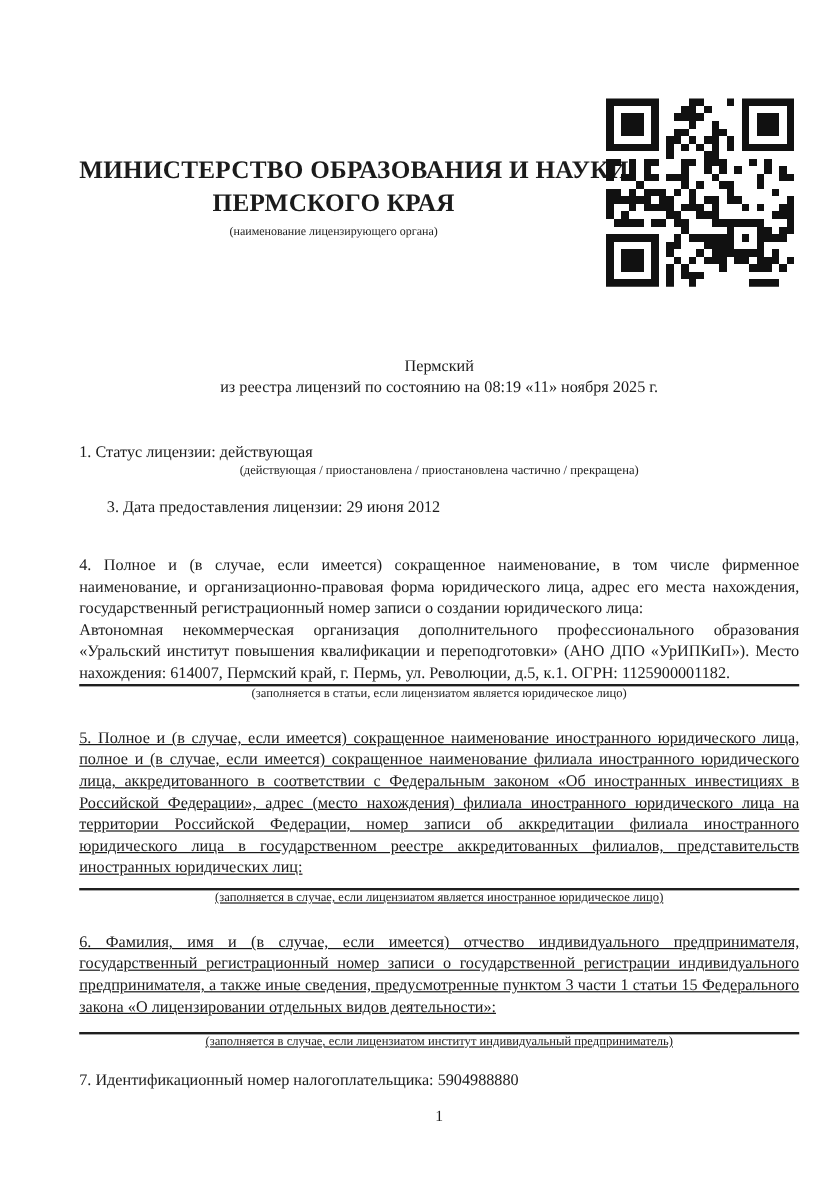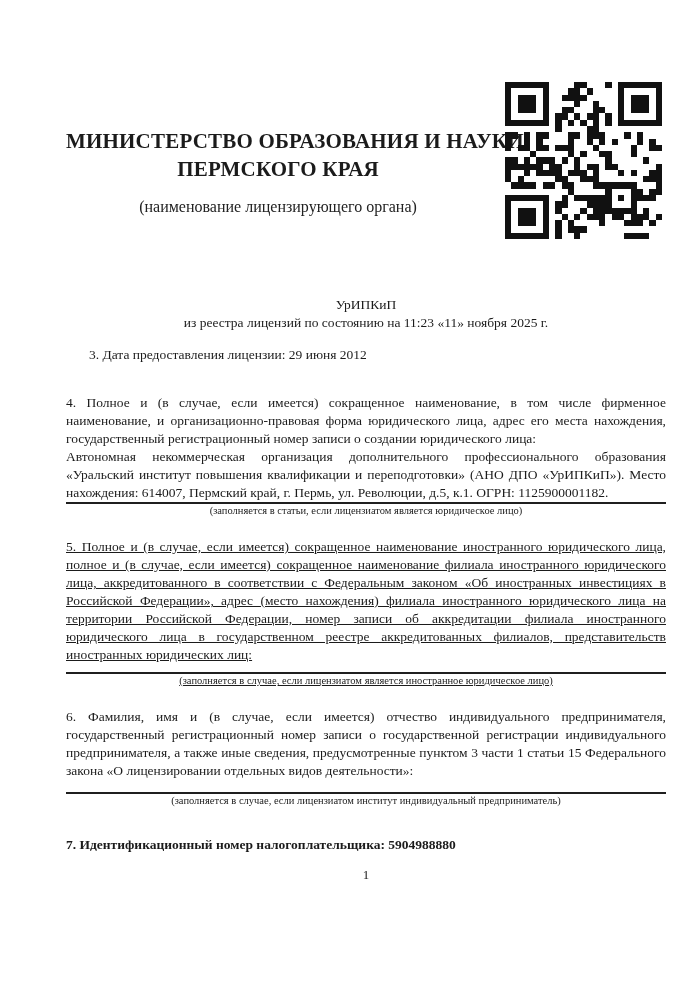--- a/index.html
+++ b/index.html
@@ -26,23 +26,23 @@
     text-align: center;
   }
   .org-line {
     font-weight: bold;
     font-size: 21px;
     line-height: 28px;
     letter-spacing: 0.2px;
     white-space: nowrap;
   }
   .org-caption {
-    font-size: 16px;
+    font-size: 10px;
     line-height: 14px;
-    margin-top: 17px;
+    margin-top: 4px;
     color: #222;
   }
   
   .qr {
     position: absolute;
     left: 505px;
     top: 82px;
     width: 157px;
     height: 157px;
   }
@@ -66,22 +66,22 @@
   }
   .rule {
     border-top: 2px solid #1f1f1f;
     height: 0;
   }
   .mt-i1 { margin-top: 36px; }
   .mt-i2 { margin-top: 20px; }
   .mt-i3 { margin-top: 14px; margin-left: 23px; }
   .mt-i4 { margin-top: 30px; }
   .mt-i5 { margin-top: 20px; text-decoration: underline; }
-  .mt-i6 { margin-top: 20px; }
-  .mt-i7 { margin-top: 28px; font-weight: bold; }
+  .mt-i6 { margin-top: 20px; text-decoration: underline; }
+  .mt-i7 { margin-top: 15px; }
   .rule-tight { margin-top: 0px; }
   .rule-gap-sm { margin-top: 8px; }
   .rule-gap-md { margin-top: 12px; }
   .pagenum {
     margin-top: 12px;
     text-align: center;
     font-size: 13px;
   }
 </style>
 </head>
@@ -393,24 +393,28 @@
           <rect x="20" y="24" width="1" height="1"></rect>
           <rect x="21" y="24" width="1" height="1"></rect>
           <rect x="22" y="24" width="1" height="1"></rect>
         </g>
       </svg>
   </div>
 
   <div class="main">
 
     <div class="title">
-      <div>УрИПКиП</div>
-      <div>из реестра лицензий по состоянию на 11:23 «11» ноября 2025 г.</div>
+      <div>Пермский</div>
+      <div>из реестра лицензий по состоянию на 08:19 «11» ноября 2025 г.</div>
     </div>
 
+    <div class="mt-i1">
+      <div>1. Статус лицензии: действующая</div>
+      <div class="cap">(действующая / приостановлена / приостановлена частично / прекращена)</div>
+    </div>
 
 
     <div class="mt-i3">3. Дата предоставления лицензии: 29 июня 2012</div>
 
     <div class="mt-i4">
       <div class="just">4. Полное и (в случае, если имеется) сокращенное наименование, в том числе фирменное наименование, и организационно-правовая форма юридического лица, адрес его места нахождения, государственный регистрационный номер записи о создании юридического лица:</div>
       <div class="just">Автономная некоммерческая организация дополнительного профессионального образования «Уральский институт повышения квалификации и переподготовки» (АНО ДПО «УрИПКиП»). Место нахождения: 614007, Пермский край, г. Пермь, ул. Революции, д.5, к.1. ОГРН: 1125900001182.</div>
       <div class="rule rule-tight"></div>
       <div class="cap">(заполняется в статьи, если лицензиатом является юридическое лицо)</div>
     </div>

